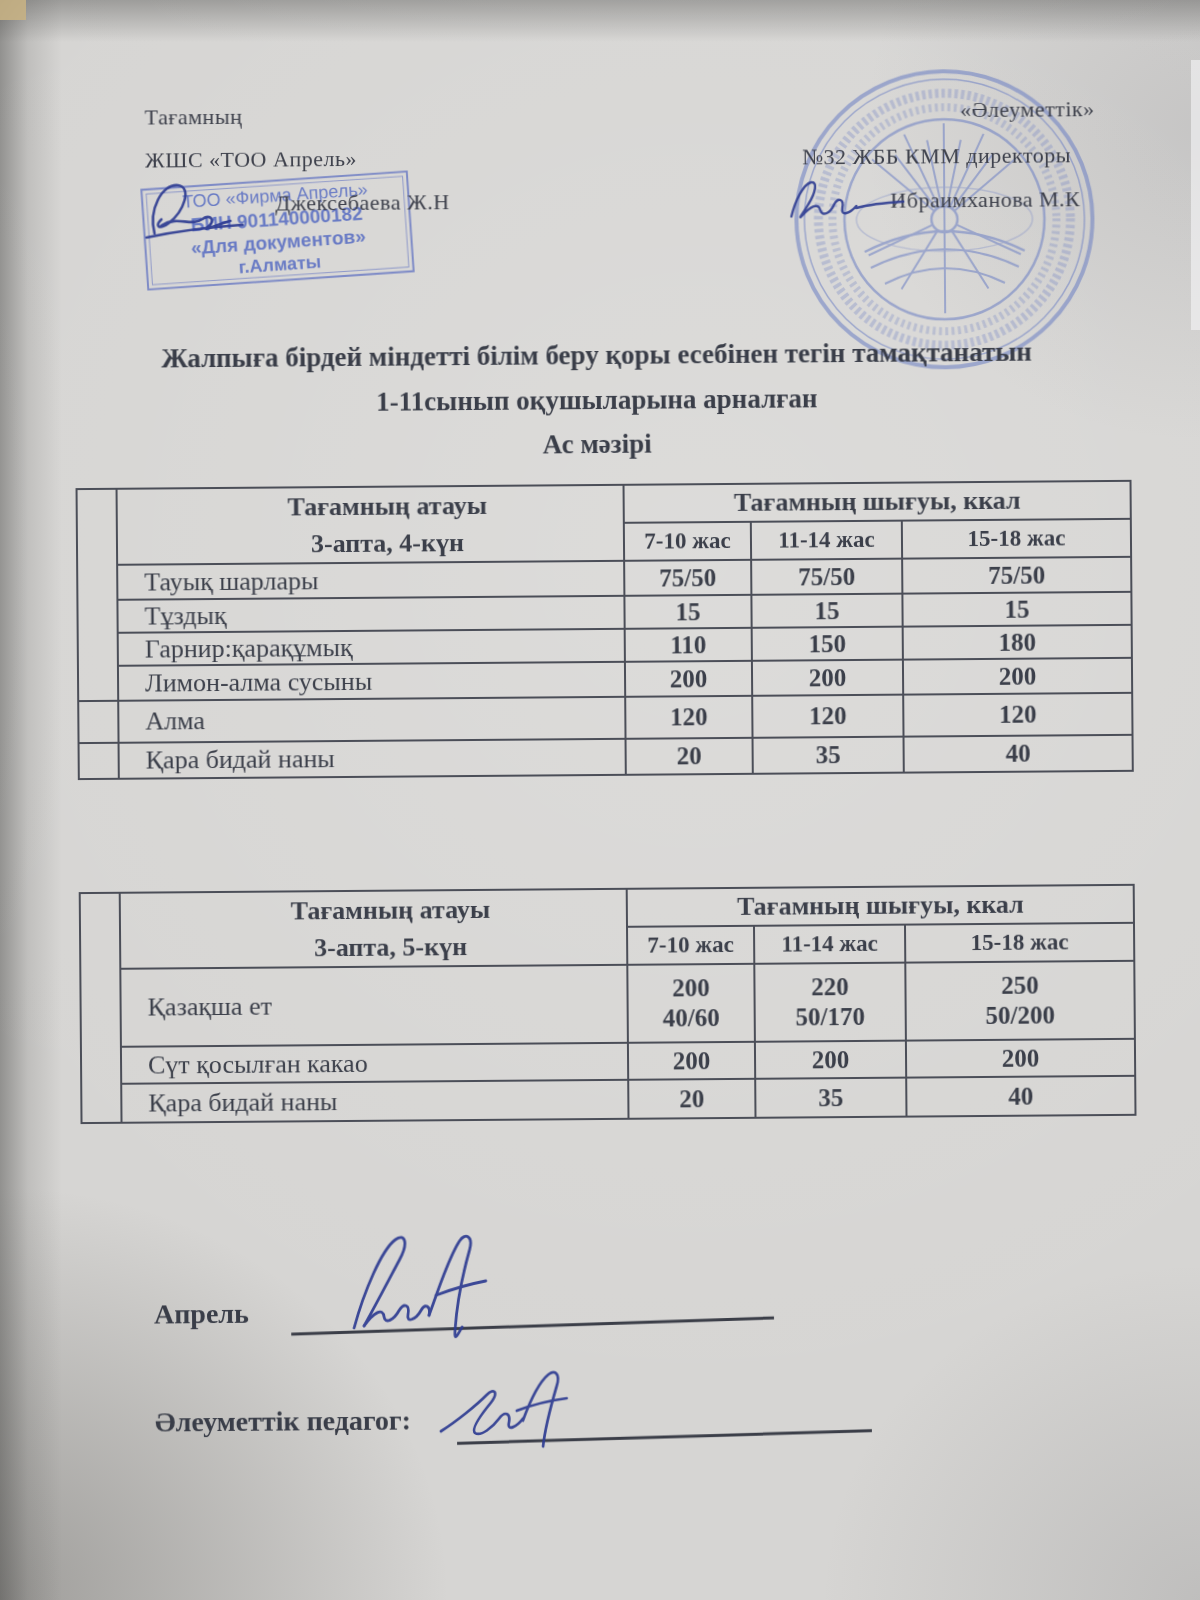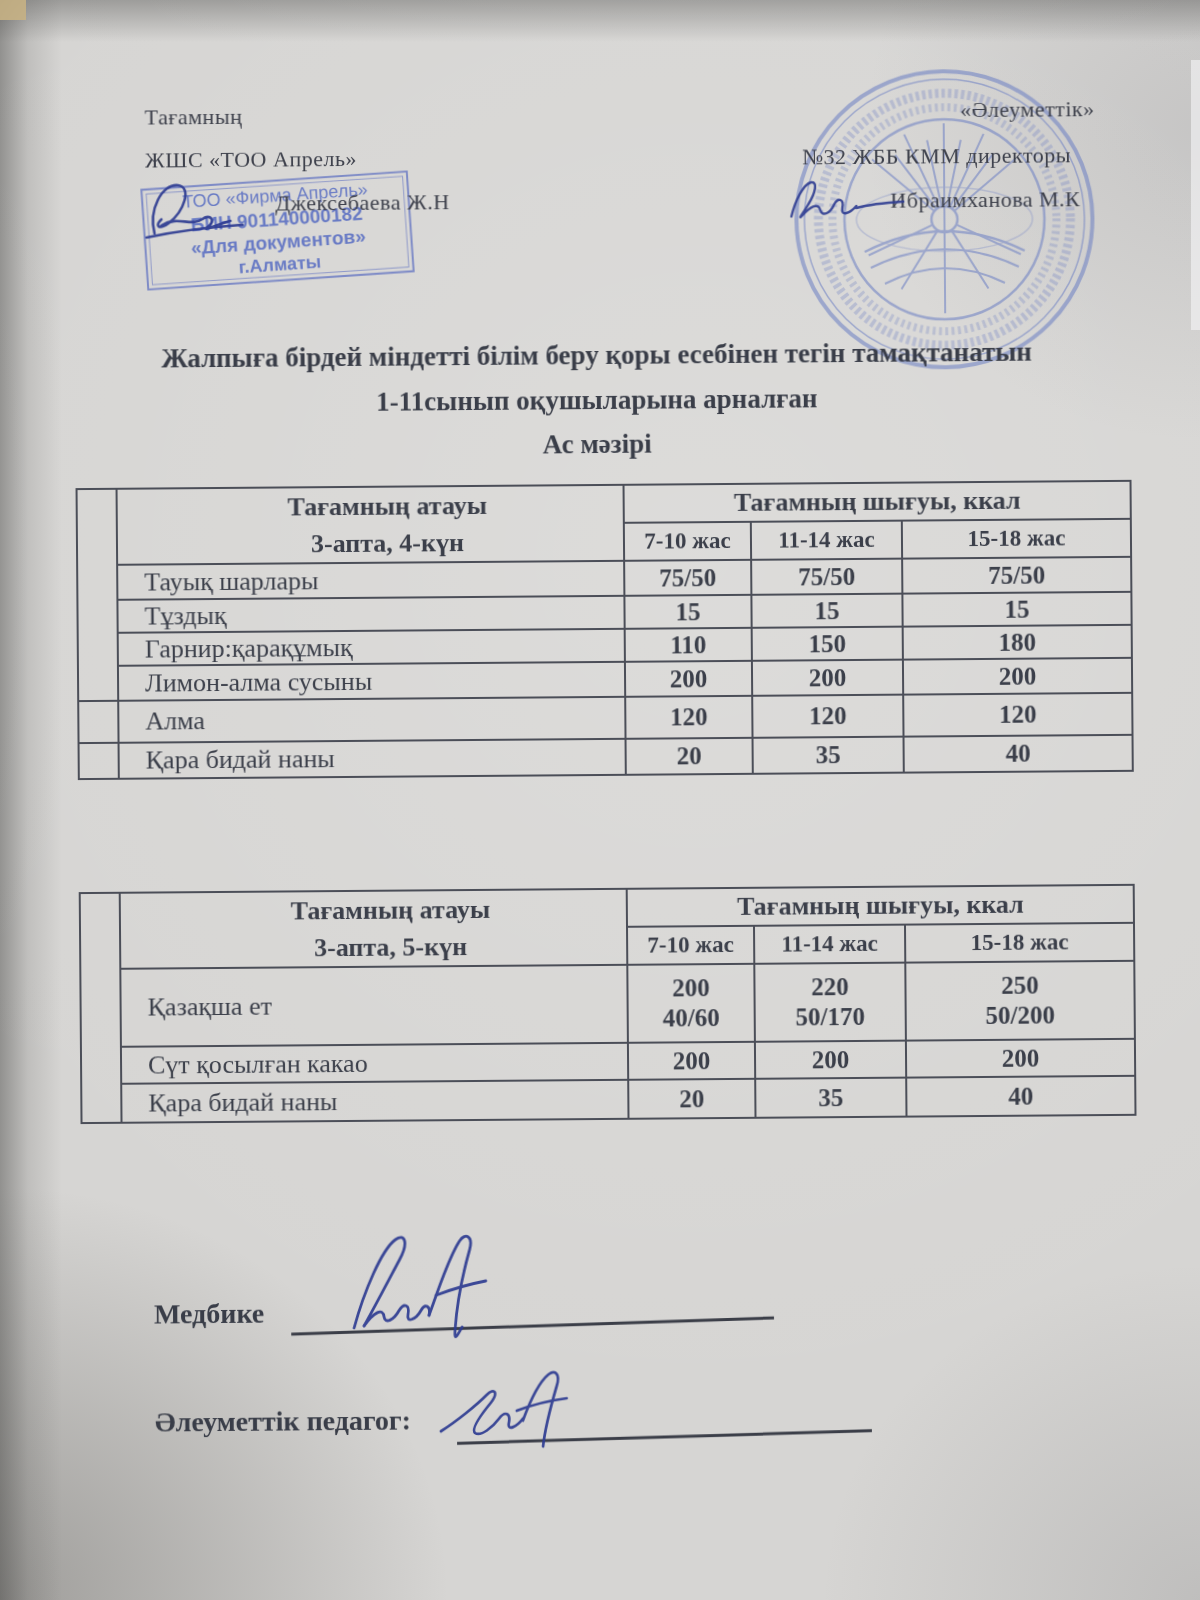--- a/index.html
+++ b/index.html
@@ -208,21 +208,21 @@
     <div class="c val" style="grid-column:3;grid-row:4;">200</div>
     <div class="c val" style="grid-column:4;grid-row:4;">200</div>
     <div class="c val nr" style="grid-column:5;grid-row:4;">200</div>
 
     <div class="c dish nb" style="grid-column:2;grid-row:5;">Қара бидай наны</div>
     <div class="c val nb" style="grid-column:3;grid-row:5;">20</div>
     <div class="c val nb" style="grid-column:4;grid-row:5;">35</div>
     <div class="c val nr nb" style="grid-column:5;grid-row:5;">40</div>
   </div>
 
-  <div class="abs sig-label" style="left:150px;top:1295px;">Медбике</div>
+  <div class="abs sig-label" style="left:150px;top:1295px;">Апрель</div>
   <div class="abs sig-rule" style="left:287px;top:1324px;width:483px;transform:rotate(-1.5deg);"></div>
   <svg class="abs ink" style="left:320px;top:1230px;" width="240" height="110" viewBox="0 0 240 110">
     <g stroke="#2e3c92" stroke-width="2.8" fill="none" stroke-linecap="round" opacity="0.92">
       <path d="M30,96 C40,60 58,18 72,8 C82,1 85,12 76,28 C63,52 48,80 40,94"></path>
       <path d="M40,94 C50,80 59,76 60,85 C61,93 70,88 75,79 C80,71 86,73 84,83 C82,92 92,88 97,79 C101,72 107,74 105,84"></path>
       <path d="M105,84 C112,66 124,28 136,10 C142,1 150,5 146,19 C139,43 133,72 131,98 C130,112 133,104 138,96"></path>
       <path d="M112,64 C128,58 146,53 162,50"></path>
     </g>
   </svg>
 

